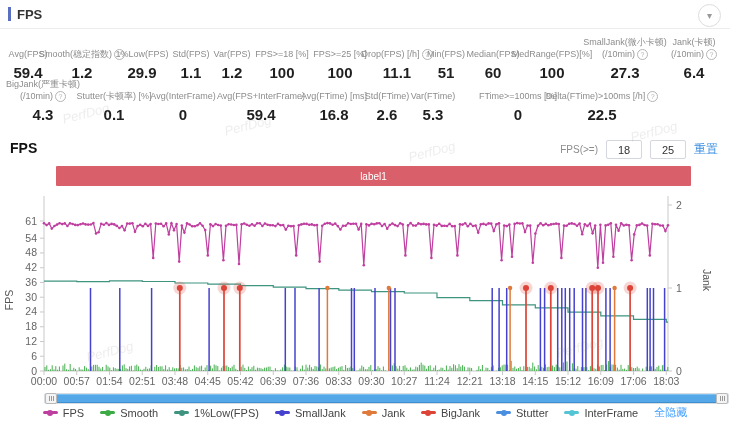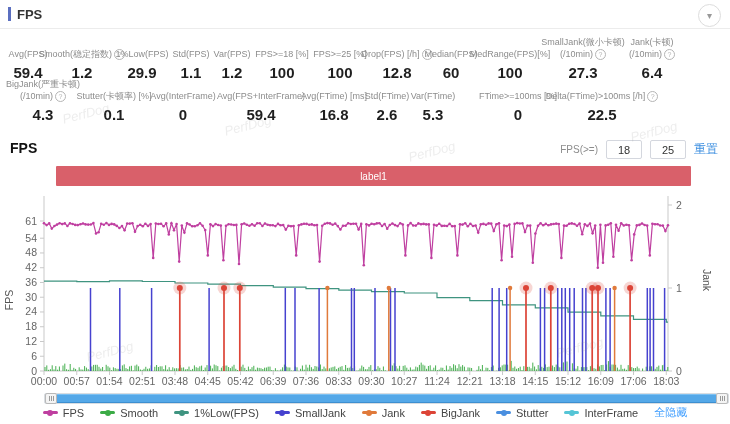--- a/index.html
+++ b/index.html
@@ -87,21 +87,25 @@
     <div class="mcell" style="width: 58px;">
       <div class="mlabel">FPS&gt;=18 [%]</div>
       <div class="mvalue">100</div>
     </div>
     <div class="mcell" style="width: 58px;">
       <div class="mlabel">FPS&gt;=25 [%]</div>
       <div class="mvalue">100</div>
     </div>
     <div class="mcell" style="width: 56px;">
       <div class="mlabel">Drop(FPS) [/h]<span class="info-i">?</span></div>
-      <div class="mvalue">12.8</div>
+      <div class="mvalue">11.1</div>
+    </div>
+    <div class="mcell" style="width: 42px;">
+      <div class="mlabel">Min(FPS)</div>
+      <div class="mvalue">51</div>
     </div>
     <div class="mcell" style="width: 52px;">
       <div class="mlabel">Median(FPS)</div>
       <div class="mvalue">60</div>
     </div>
     <div class="mcell" style="width: 66px;">
       <div class="mlabel">MedRange(FPS)[%]</div>
       <div class="mvalue">100</div>
     </div>
     <div class="mcell" style="width: 80px;">

